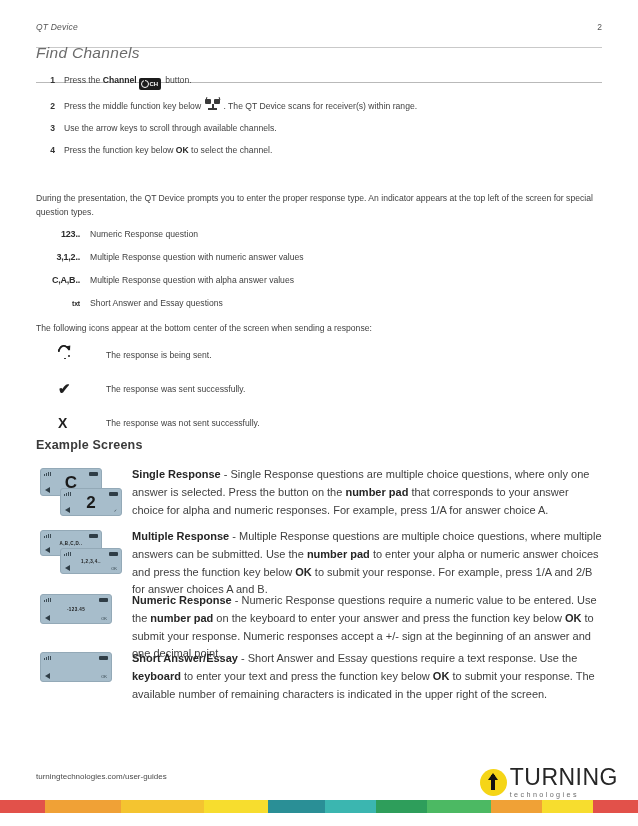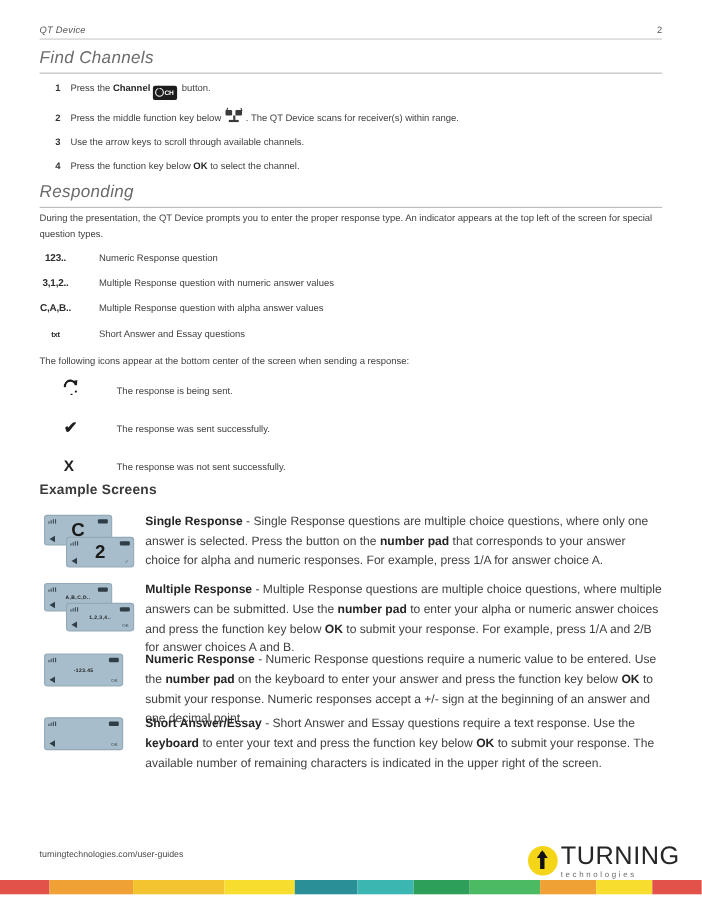--- a/index.html
+++ b/index.html
@@ -9,32 +9,32 @@
     font-family: "Liberation Sans", sans-serif;
     color: #404040;
     overflow: hidden;
   }
   .page { position: relative; width: 638px; height: 826px; background:#fff; }
 
   
   .runhead {
     position: absolute; left: 36px; top: 22px; width: 566px;
     display: flex; align-items: flex-end; justify-content: space-between;
-    padding-bottom: 3px;
+    padding-bottom: 15px;
     border-bottom: 1px solid #c9c9c9;
   }
   .runhead-title { font-style: italic; font-size: 8.5px; color: #555; letter-spacing:.2px;}
   .runhead-page { font-size: 8.5px; color: #555; }
 
   
   .h1 {
     position: absolute; left: 36px; width: 566px;
     font-style: italic; font-weight: 400; font-size: 15.5px;
     color: #6b6b6b; letter-spacing: .3px;
-    padding-bottom: 4px;
+    padding-bottom: 20px;
     border-bottom: 1px solid #b9b9b9;
   }
   .h2 {
     position: absolute; left: 36px;
     font-size: 12.5px; font-weight: 600; color: #3a3a3a; letter-spacing:.2px;
   }
 
   
   .steps { position: absolute; left: 36px; width: 566px; }
   .step { display: flex; align-items: baseline; margin-bottom: 9px; font-size: 8.6px; color:#3f3f3f; }
@@ -81,21 +81,21 @@
   .para {
     position: absolute; left: 36px; width: 566px;
     font-size: 8.6px; line-height: 1.62; color: #3f3f3f;
   }
 
   
   .ind-list { position: absolute; left: 36px; width: 566px; }
   .ind-row { display: flex; align-items: baseline; margin-bottom: 11px; }
   .ind-row:last-child { margin-bottom: 0; }
   .ind-glyph {
-    width: 54px; flex: 0 0 54px; text-align: center; padding-right: 25px;
+    width: 54px; flex: 0 0 54px; text-align: right; padding-right: 10px;
     font-weight: 700; font-size: 9px; color: #2c2c2c; letter-spacing: -.2px;
   }
   .ind-glyph.small { font-size: 7px; }
   .ind-txt { font-size: 8.6px; color: #3f3f3f; line-height:1.4; }
 
   
   .stat-list { position: absolute; left: 36px; width: 566px; }
   .stat-row { display: flex; align-items: center; margin-bottom: 16px; }
   .stat-row:last-child { margin-bottom: 0; }
   .stat-glyph { width: 70px; flex: 0 0 70px; text-align: left; padding-left: 22px; }
@@ -195,21 +195,20 @@
       <span class="step-num">3</span>
       <span class="step-txt">Use the arrow keys to scroll through available channels.</span>
     </div>
 
     <div class="step">
       <span class="step-num">4</span>
       <span class="step-txt"><span>Press the function key below </span><b>OK</b><span> to select the channel.</span></span>
     </div>
   </div>
 
-  <div class="h1" style="top:166px;">Responding</div>
 
   <div class="para" style="top:192px;">During the presentation, the QT Device prompts you to enter the proper response type. An indicator appears at the top left of the screen for special question types.</div>
 
   <div class="ind-list" style="top:228px;">
     <div class="ind-row">
       <span class="ind-glyph">123..</span>
       <span class="ind-txt">Numeric Response question</span>
     </div>
     <div class="ind-row">
       <span class="ind-glyph">3,1,2..</span>

